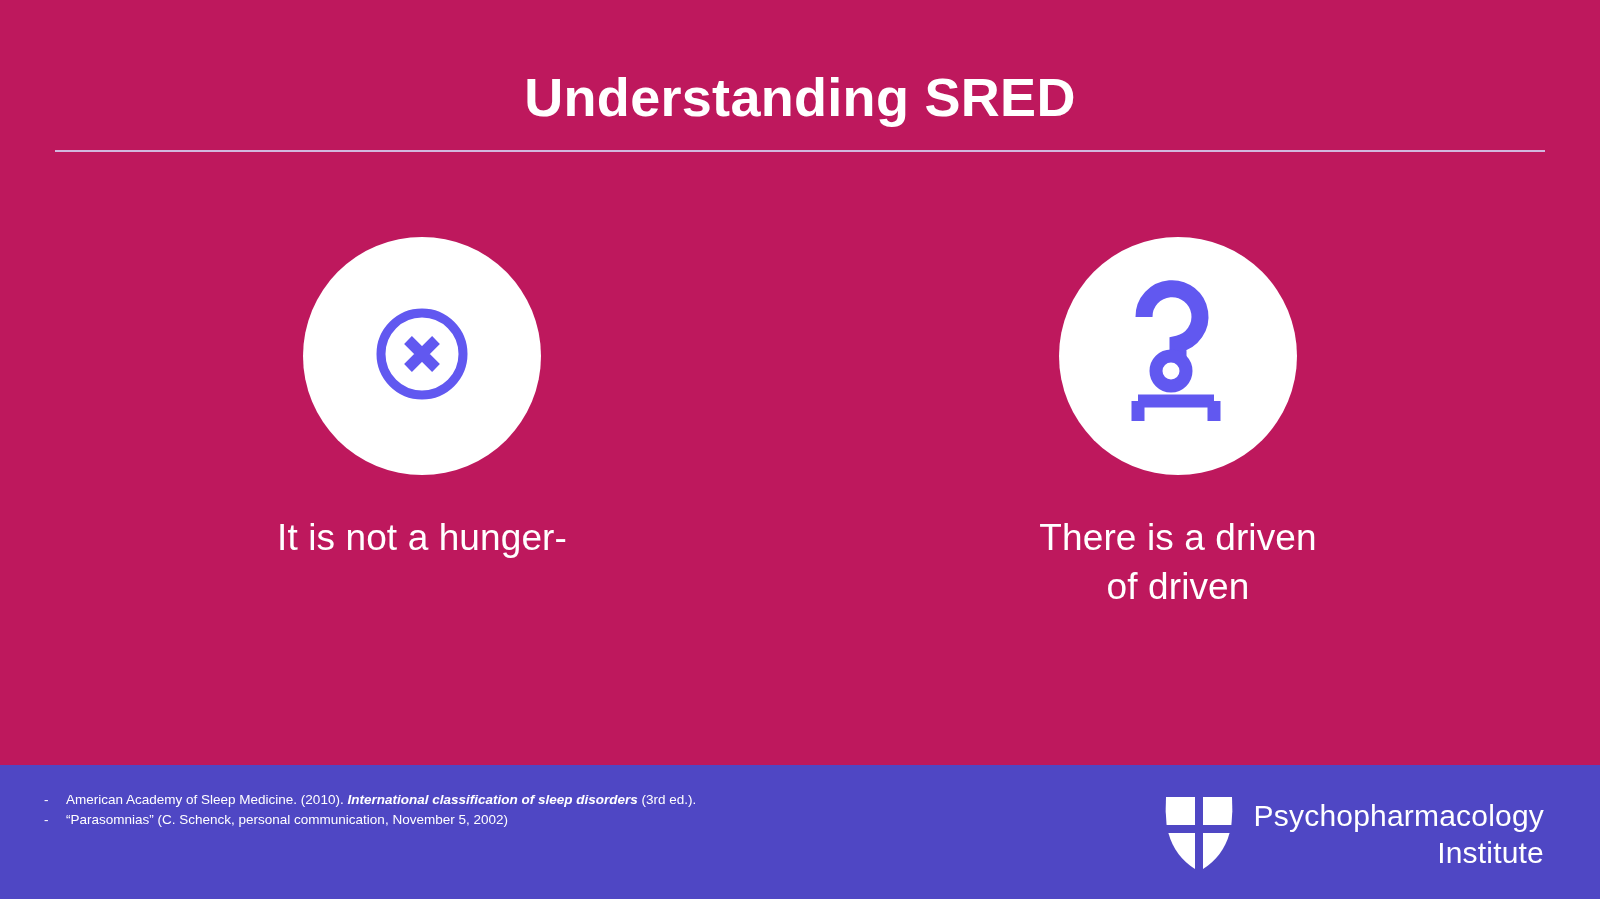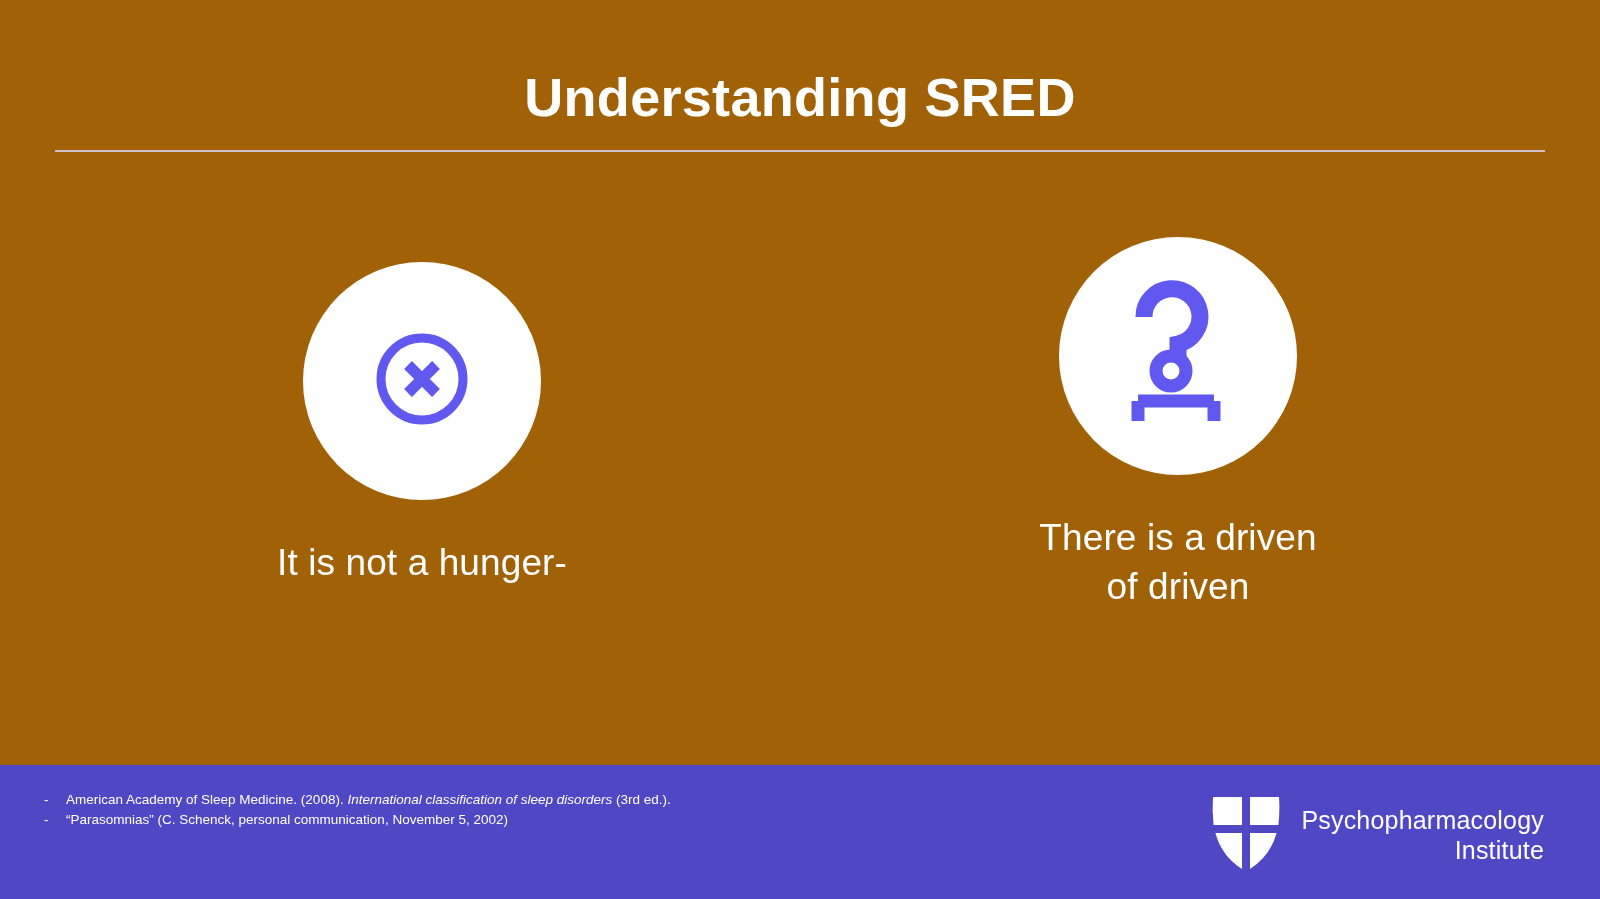--- a/index.html
+++ b/index.html
@@ -4,21 +4,21 @@
 <style>
   * { margin:0; padding:0; box-sizing:border-box; }
   html, body {
     width:1600px; height:899px;
     overflow:hidden;
     font-family:"Liberation Sans", sans-serif;
   }
   .slide {
     position:relative;
     width:1600px; height:899px;
-    background:#a16207;
+    background:#be185d;
   }
 
   
   .title {
     position:absolute;
     top:66px; left:0; width:1600px;
     text-align:center;
     color:#ffffff;
     font-size:54px;
     font-weight:bold;
@@ -33,21 +33,21 @@
     background:#d6d3f5;
     opacity:.85;
   }
 
   
   .columns {
     position:absolute;
     top:237px; left:0; width:1600px;
     display:flex;
     justify-content:center;
-    align-items:center;
+    align-items:flex-start;
     gap:396px;
   }
   .col {
     width:360px;
     display:flex;
     flex-direction:column;
     align-items:center;
   }
   .bubble {
     width:238px; height:238px;
@@ -76,32 +76,32 @@
   }
   .citations {
     position:absolute;
     left:44px; top:25px;
     color:#ffffff;
     font-size:13.5px;
     line-height:1.45;
   }
   .cite-row { display:flex; align-items:flex-start; }
   .cite-dash { width:22px; flex:0 0 22px; }
-  .cite-text i { font-style:italic; }
+  .cite-text i { font-style:italic;font-weight:bold; }
 
   .brand {
     position:absolute;
     right:56px; top:26px;
     display:flex;
     align-items:center;
     gap:18px;
   }
   .brand-name {
     color:#ffffff;
-    font-size:25px;
+    font-size:30px;
     line-height:1.22;
     font-weight:400;
     letter-spacing:.2px;
   }
   .brand-name .l2 { display:block;text-align:right; }
 </style>
 </head>
 <body>
 
 <div class="slide">
@@ -141,21 +141,21 @@
       </div>
     </div>
 
   </div>
 
   <div class="footer">
 
     <div class="citations">
       <div class="cite-row">
         <span class="cite-dash">-</span>
-        <span class="cite-text"><span>American Academy of Sleep Medicine. (2008). </span><i>International classification of sleep disorders</i><span> (3rd ed.).</span></span>
+        <span class="cite-text"><span>American Academy of Sleep Medicine. (2010). </span><i>International classification of sleep disorders</i><span> (3rd ed.).</span></span>
       </div>
       <div class="cite-row">
         <span class="cite-dash">-</span>
         <span class="cite-text"><span>“Parasomnias” (C. Schenck, personal communication, November 5, 2002)</span></span>
       </div>
     </div>
 
     <div class="brand">
       <span>
         <svg width="74" height="84" viewBox="0 0 74 84" aria-hidden="true">

